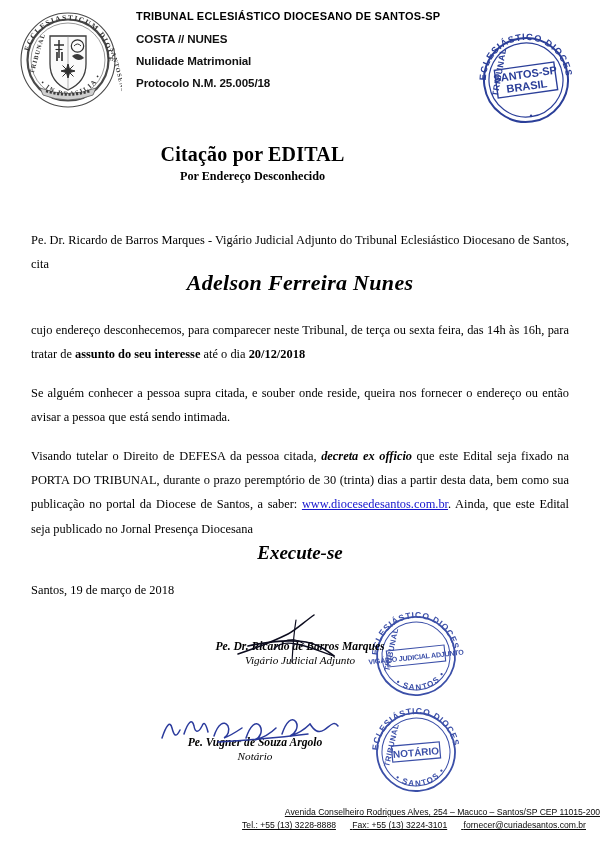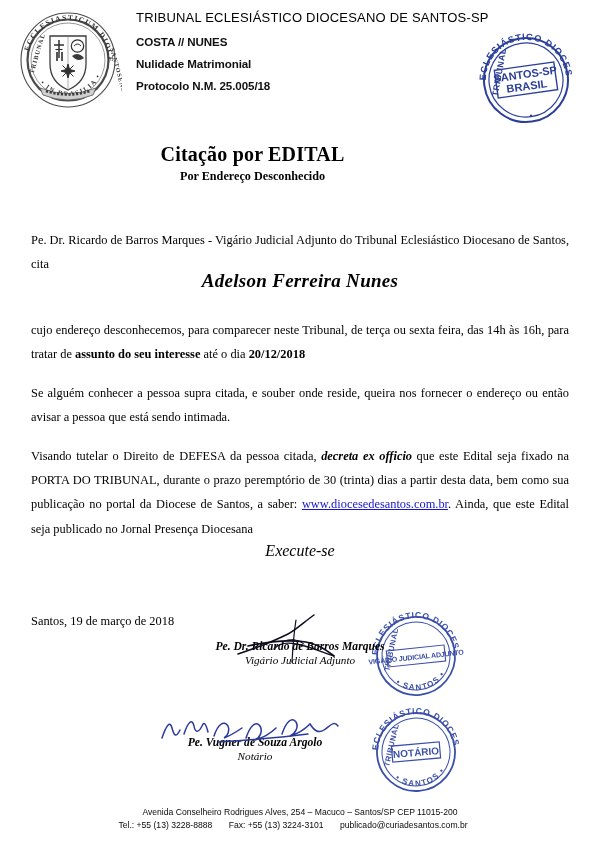--- a/index.html
+++ b/index.html
@@ -28,22 +28,22 @@
     left: 14px; top: 6px;
     width: 108px; height: 108px;
   }
   .header-text {
     position: absolute;
     left: 136px; top: 10px;
     width: 350px;
   }
   .org-title {
     font-family: "Liberation Sans", sans-serif;
-    font-weight: normal;
-    font-size: 13px;
+    font-weight: bold;
+    font-size: 11px;
     letter-spacing: 0.2px;
     white-space: nowrap;
     color: #000;
     margin-bottom: 10px;
   }
   .org-line {
     font-family: "Liberation Sans", sans-serif;
     font-weight: bold;
     font-size: 11.6px;
     margin-bottom: 9px;
@@ -88,21 +88,21 @@
   #p-intro  { top: 228px; }
   #cited-name-wrap {
     position: absolute;
     left: 31px; top: 270px;
     width: 538px;
     text-align: center;
   }
   .cited-name {
     font-weight: bold;
     font-style: italic;
-    font-size: 19px;
+    font-size: 22px;
     letter-spacing: 0.3px;
   }
   #p-compare { top: 318px; }
   #p-inform  { top: 381px; }
   #p-decree  { top: 444px; }
 
   .b { font-weight: bold; }
   .bi { font-weight: bold; font-style: italic; }
   .link {
     color: #1414cc;
@@ -110,29 +110,28 @@
     cursor: pointer;
   }
 
   #execute-wrap {
     position: absolute;
     left: 0; top: 542px;
     width: 600px;
     text-align: center;
   }
   .execute {
-    font-weight: normal;
+    font-weight: bold;
     font-style: italic;
-    font-size: 16px;
+    font-size: 19px;
   }
   #place-date {
     position: absolute;
     left: 31px; top: 583px;
     font-size: 12.4px;
-    margin-top: 31px;
   }
 
   
   .sig-block {
     position: absolute;
     text-align: center;
     width: 300px;
   }
   #sig1 { left: 150px; top: 640px; }
   #sig2 { left: 105px; top: 736px; }
@@ -156,25 +155,26 @@
   #scribble2 { left: 158px; top: 712px; width: 190px; height: 34px; z-index: 3; }
 
   #stamp-vicar { position: absolute; left: 368px; top: 608px; width: 96px; height: 96px; }
   #stamp-notary { position: absolute; left: 368px; top: 704px; width: 96px; height: 96px; }
 
   
   .footer {
     position: absolute;
     left: 0; top: 806px;
     width: 600px;
-    text-align: center;
+    text-align: right;
     font-family: "Liberation Sans", sans-serif;
     font-size: 8.6px;
     line-height: 1.55;
     color: #0a0a0a;
+    text-decoration: underline;
   }
   .footer-line2 span { margin-right: 14px; }
 </style>
 </head>
 <body>
 
 <div class="header">
 
   <div class="seal-left">
     <svg viewBox="0 0 108 108" width="108" height="108" aria-hidden="true">
@@ -347,15 +347,15 @@
       <text x="48" y="52" text-anchor="middle" font-family="Liberation Sans, sans-serif" font-size="10" font-weight="bold" fill="#3b4fa8">NOTÁRIO</text>
     </g>
   </svg>
 </div>
 
 <div class="footer">
   <div>Avenida Conselheiro Rodrigues Alves, 254 – Macuco – Santos/SP  CEP 11015-200</div>
   <div class="footer-line2">
     <span>Tel.: +55 (13) 3228-8888</span>
     <span>Fax: +55 (13) 3224-3101</span>
-    <span>publicado@curiadesantos.com.br</span>
+    <span>fornecer@curiadesantos.com.br</span>
   </div>
 </div>
 
 </body></html>

